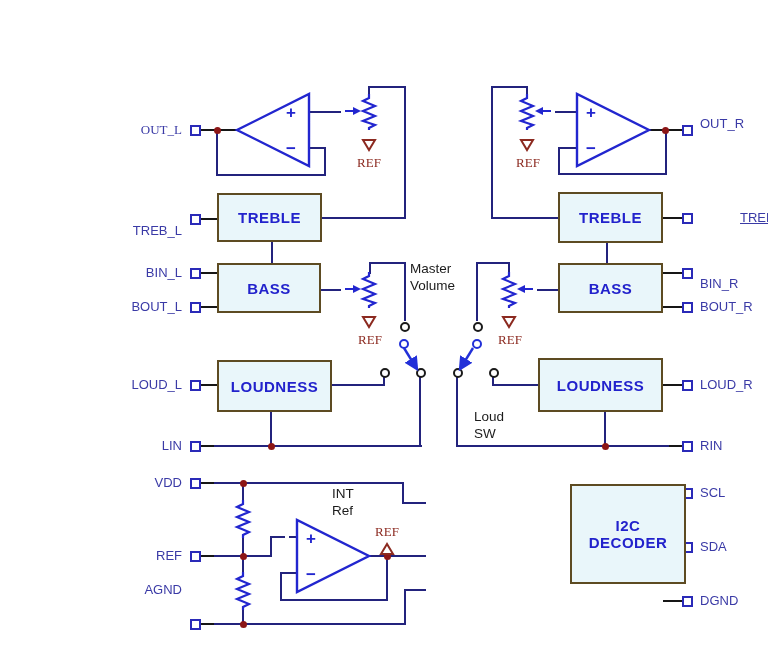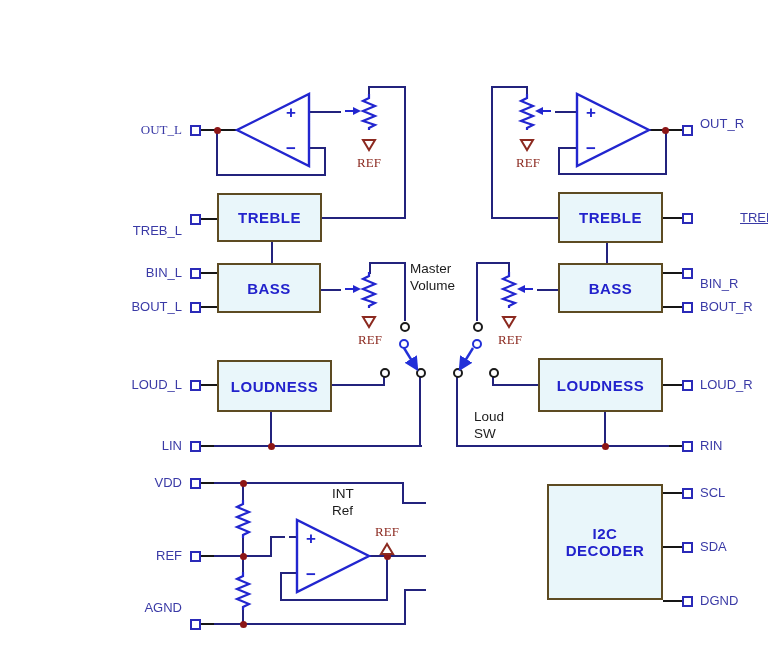--- a/index.html
+++ b/index.html
@@ -131,21 +131,21 @@
       <span class="pinlabel l" style="right: 586px; top: 299px;">BOUT_L</span>
       <div class="pinbox" style="left: 190px; top: 380px;"></div>
       <span class="pinlabel l" style="right: 586px; top: 377px;">LOUD_L</span>
       <div class="pinbox" style="left: 190px; top: 441px;"></div>
       <span class="pinlabel l" style="right: 586px; top: 438px;">LIN</span>
       <div class="pinbox" style="left: 190px; top: 478px;"></div>
       <span class="pinlabel l" style="right: 586px; top: 475px;">VDD</span>
       <div class="pinbox" style="left: 190px; top: 551px;"></div>
       <span class="pinlabel l" style="right: 586px; top: 548px;">REF</span>
       <div class="pinbox" style="left: 190px; top: 619px;"></div>
-      <span class="pinlabel l" style="right: 586px; top: 600px; text-align: right;">AGND</span>
+      <span class="pinlabel l" style="right: 586px; top: 582px; text-align: right;">AGND</span>
       <div class="pinbox" style="left: 682px; top: 125px;"></div>
       <span class="pinlabel r" style="left: 700px; top: 116px;">OUT_R</span>
       <div class="pinbox" style="left: 682px; top: 213px;"></div>
       <span class="pinlabel r" style="left: 740px; top: 210px; text-decoration: underline;">TREB_R</span>
       <div class="pinbox" style="left: 682px; top: 268px;"></div>
       <span class="pinlabel r" style="left: 700px; top: 276px;">BIN_R</span>
       <div class="pinbox" style="left: 682px; top: 302px;"></div>
       <span class="pinlabel r" style="left: 700px; top: 299px;">BOUT_R</span>
       <div class="pinbox" style="left: 682px; top: 380px;"></div>
       <span class="pinlabel r" style="left: 700px; top: 377px;">LOUD_R</span>
@@ -170,21 +170,21 @@
     </div>
   <div class="blk" style="left:558px;top:192px;width:105px;height:51px">
       <span>TREBLE</span>
     </div>
   <div class="blk" style="left:558px;top:263px;width:105px;height:50px">
       <span>BASS</span>
     </div>
   <div class="blk" style="left:538px;top:358px;width:125px;height:54px">
       <span>LOUDNESS</span>
     </div>
-  <div class="blk" style="left:547px;top:484px;width:116px;height:116px">
+  <div class="blk" style="left:570px;top:484px;width:116px;height:100px">
     <span>I2C</span>
     <span>DECODER</span>
   </div>
 
   <svg class="dev" style="left:233px;top:92px" width="78" height="76">
     <polygon points="76,2 76,74 4,38" fill="#fff" stroke="#2226cf" stroke-width="2.4"></polygon>
     <text x="53" y="26" font-size="17" font-weight="bold" fill="#2226cf">+</text>
     <text x="53" y="62" font-size="17" font-weight="bold" fill="#2226cf">−</text>
   </svg>
   <svg class="dev" style="left:572px;top:92px" width="80" height="76">

